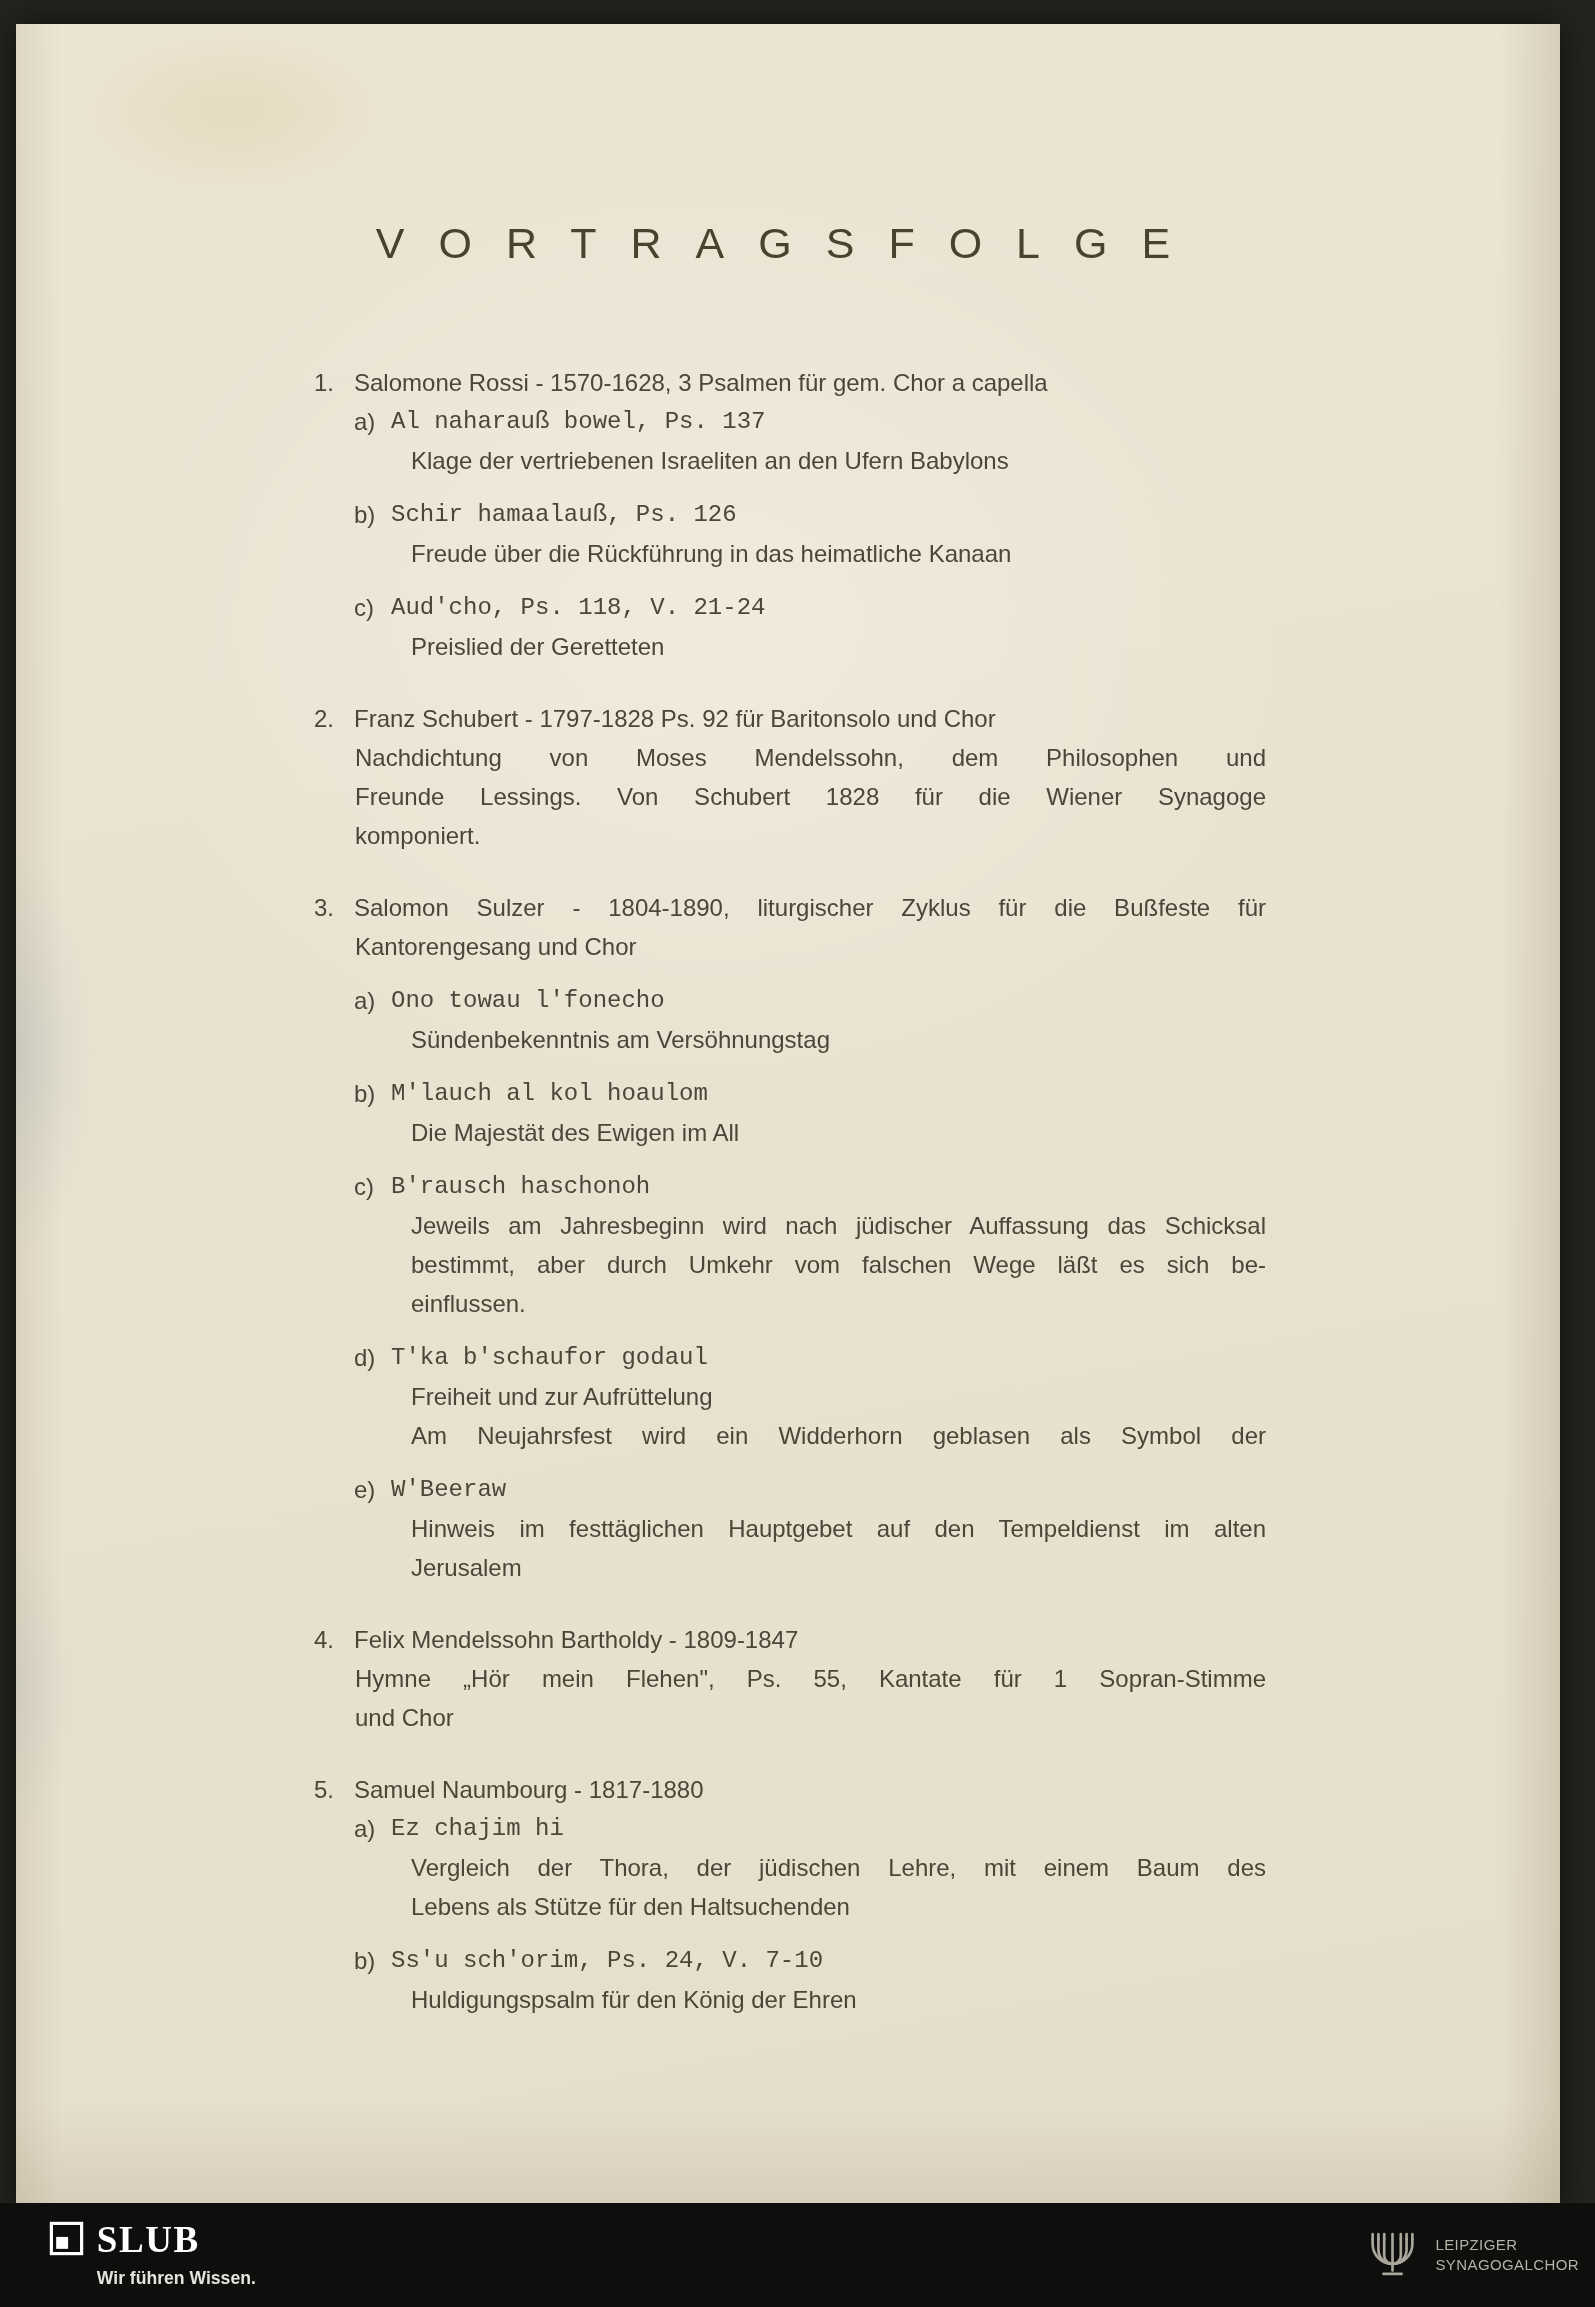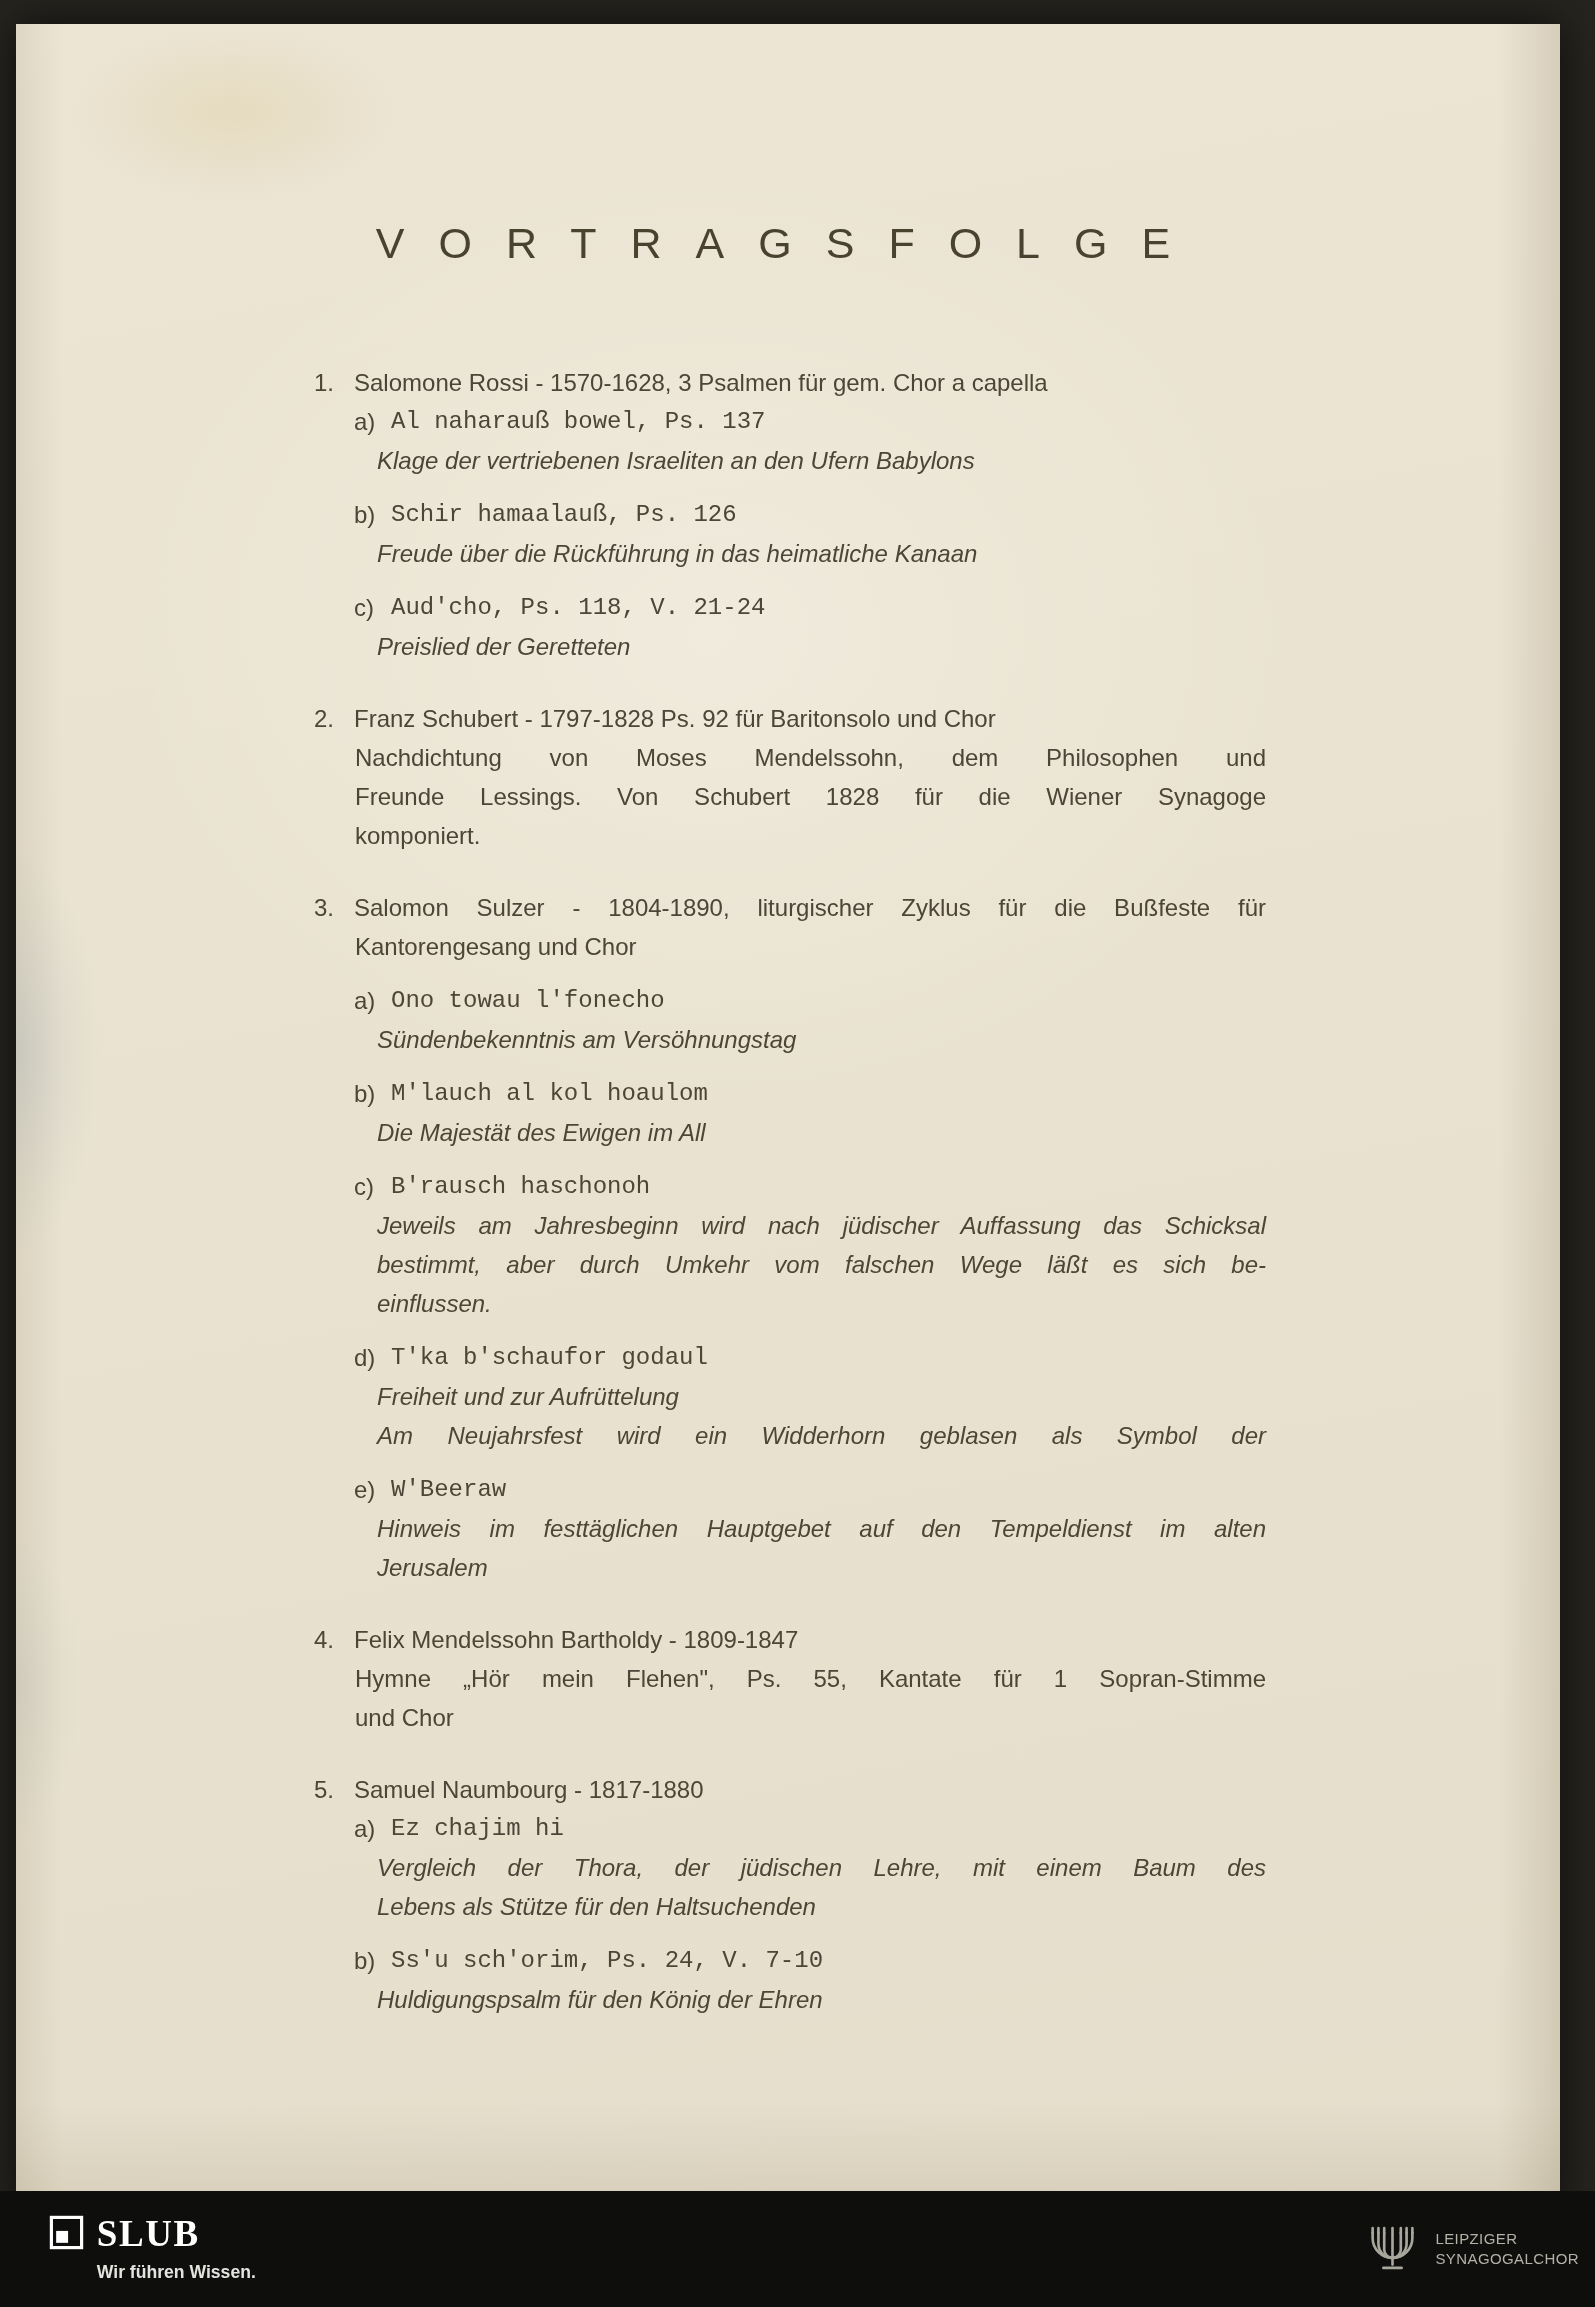--- a/index.html
+++ b/index.html
@@ -45,26 +45,26 @@
   .program-item + .program-item{margin-top:33px;}
   .item-head{display:flex;}
   .item-num{width:40px;flex:none;line-height:39px;font-size:24px;}
   .item-heading{flex:1;}
   .item-desc{margin-left:41px;}
   .subitem{margin-left:40px;margin-top:15px;}
   .item-head + .subitem{margin-top:0;}
   .sub-head{display:flex;}
   .sub-letter{width:37px;flex:none;line-height:39px;font-size:24px;}
   .sub-title{flex:1;font-family:Liberation Mono, monospace;}
-  .sub-desc{margin-left:23px;font-style:italic;}
+  .sub-desc{margin-left:57px;}
   
   .footer{
     position:absolute;
     left:0;bottom:0;
-    width:100%;height:116px;
+    width:100%;height:104px;
     background:#0e0e0d;
     display:flex;
     align-items:center;
     justify-content:space-between;
     padding:0 16px 0 49px;
     box-sizing:border-box;
   }
   .slub-block{display:flex;align-items:flex-start;gap:12.8px;}
   .slub-texts{display:flex;flex-direction:column;}
   .slub-wordmark{

